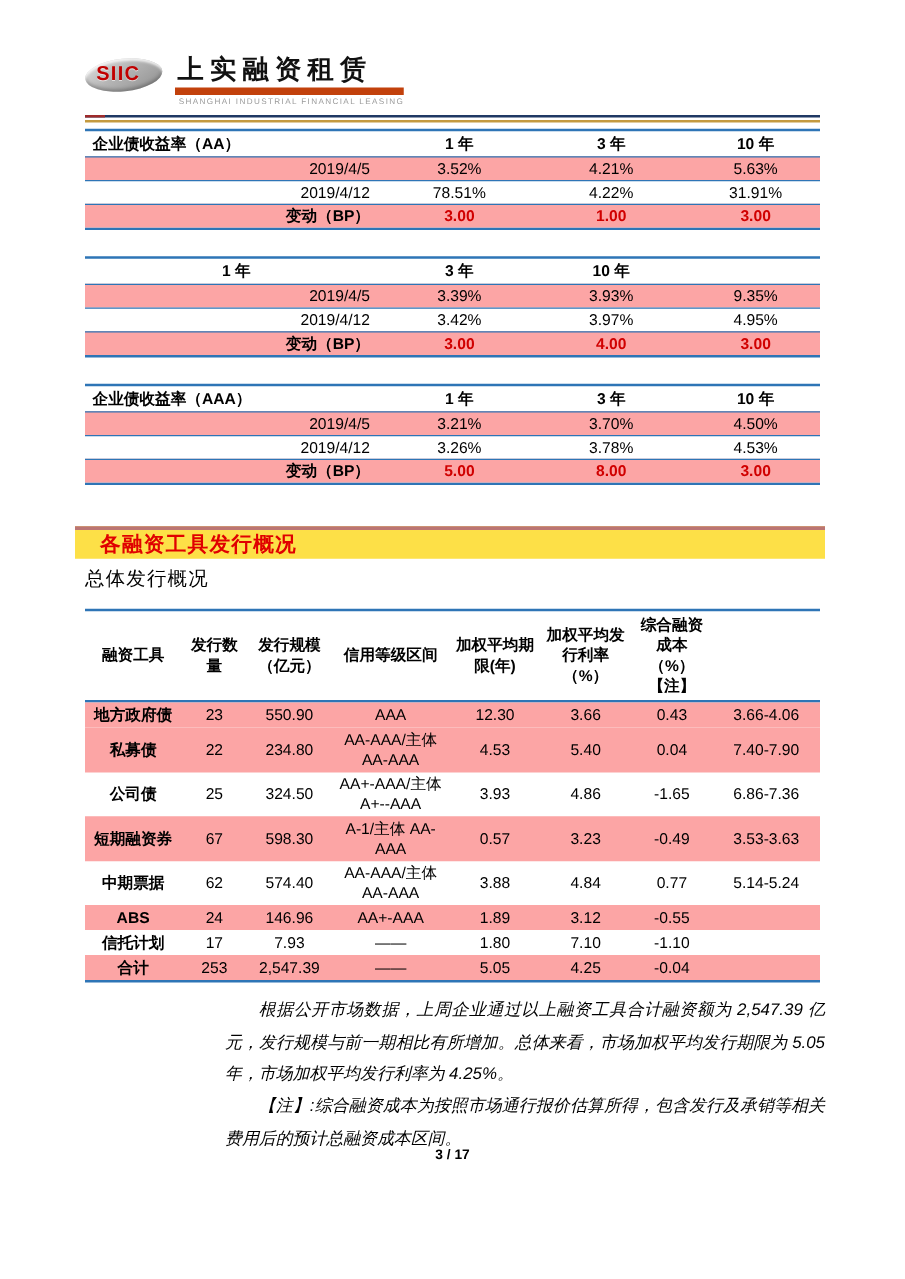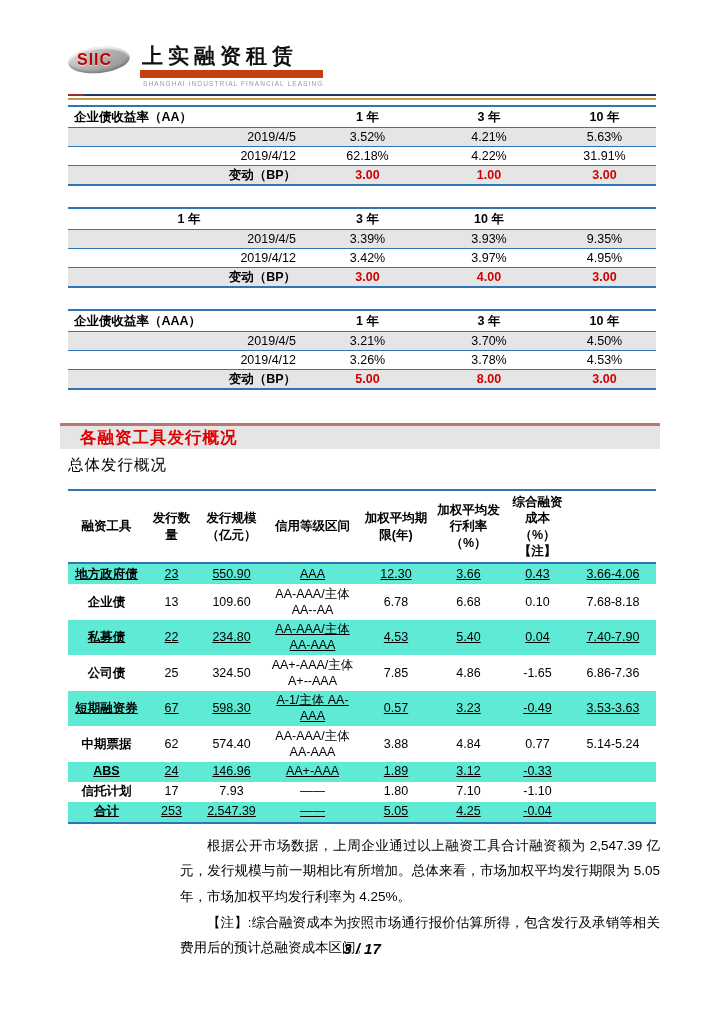--- a/index.html
+++ b/index.html
@@ -19,68 +19,68 @@
     transform: rotate(-6deg);
     box-shadow: inset 0 2px 2px rgba(255,255,255,.8), inset 0 -2px 3px rgba(0,0,0,.25);
   }
   .siic-text {
     position: absolute; left: 9px; top: 9px; font-size: 16px; font-weight: bold; 
     letter-spacing: 1px; color: #c00000; text-shadow: 0 1px 0 rgba(255,255,255,.6);
   }
   .name-block { display: flex; flex-direction: column; }
   .cn-name {
     font-size: 21px; font-weight: bold; letter-spacing: 5px; color: #111;
-    border-bottom: 8px solid #c2410c; padding: 2px 2px 3px 2px; line-height: 1.1;
+    border-bottom: 6px solid #c2410c; padding: 2px 2px 3px 2px; line-height: 1.1;
   }
   .en-name { font-size: 6.5px; color: #9a9a9a; letter-spacing: 1.1px; margin-top: 2px; padding-left: 3px; }
 
   
   .header-rule { position: relative; margin-top: 7px; height: 6px; }
   .rule-navy { height: 2px; background: #1f3864; }
   .rule-red  { position: absolute; top: 0; left: 0; width: 16px; height: 2px; background: #9e2a2b; }
   .rule-gold { height: 2px; background: #c49a3f; margin-top: 2px; }
 
   
   .yt { width: 588px; margin-top: 5px; border-top: 2px solid #2e75b6; border-bottom: 2px solid #2e75b6; }
   .yt + .yt { margin-top: 21px; }
   .yt-row { display: grid; grid-template-columns: 242px 115px 128px 103px; align-items: center; height: 19px; font-size: 12.5px; }
   .yt-body .yt-row { border-top: 1px solid #2e75b6; }
   .yt-head { font-weight: bold; height: 20px; }
   .yt-title { text-align: left; padding-left: 6px; }
   .yt-label { text-align: right; padding-right: 14px; }
   .yt-cell  { text-align: center; }
-  .yt-row.hl { background: #e5e5e5; }
+  .yt-row.hl { background: #fca5a5; }
   .yt-row.red .yt-cell { color: #d00000; font-weight: bold; }
   .yt-row.red .yt-label { font-weight: bold; }
 
   
   .banner {
     width: 600px; margin-left: -8px; margin-top: 33px; height: 26px;
-    background: #e5e5e5; border-top: 3px solid #bb7573; display: flex; align-items: center;
+    background: #fde047; border-top: 3px solid #bb7573; display: flex; align-items: center;
   }
   .banner-text { color: #e00000; font-weight: bold; font-size: 16.5px; margin-left: 20px; letter-spacing: 1px; }
 
   .subsection-title { margin-top: 6px; font-size: 15.5px; color: #000; letter-spacing: 1px; }
 
   
   .it { width: 588px; margin-top: 13px; border-top: 2px solid #2e75b6; border-bottom: 2px solid #2e75b6; font-size: 12.5px; }
   .it-grid { display: grid; grid-template-columns: 77px 53px 67px 95px 72px 73px 65px 86px; align-items: center; }
   .it-head { border-bottom: 2px solid #2e75b6; font-weight: bold; min-height: 54px; padding: 3px 0; }
   .it-head .hc { text-align: center; line-height: 1.3; padding: 0 2px; }
   .it-row { min-height: 20px; padding: 1.5px 0; }
-  .it-row.hl { background: #5eead4; text-decoration: underline; }
+  .it-row.hl { background: #fca5a5; }
   .it-row .c { text-align: center; line-height: 1.3; padding: 0 2px; }
   .it-row .c0 { font-weight: bold; }
 
   
   .notes { width: 480px; margin-left: 112px; margin-top: 9px; }
-  .para { font-size: 13.5px; line-height: 1.9; text-align: justify; text-indent: 2em; }
-
-  
-  .pagenum { position: absolute; top: 940px; left: 0; right: 0; text-align: center; font-size: 15px; font-weight: bold; font-style: italic; }
+  .para { font-size: 13.5px; line-height: 1.9; text-align: justify; text-indent: 2em; font-style: italic; }
+
+  
+  .pagenum { position: absolute; top: 918px; left: 0; right: 0; text-align: center; font-size: 11px; font-weight: bold; }
 </style>
 </head>
 <body>
 
 <div class="page">
 
   <div class="logo-row">
     <div class="siic-badge">
       <div class="swoosh"></div>
       <span class="siic-text">SIIC</span>
@@ -106,21 +106,21 @@
     </div>
     <div class="yt-body">
         <div class="yt-row hl">
     <div class="yt-label">2019/4/5</div>
     <div class="yt-cell">3.52%</div>
     <div class="yt-cell">4.21%</div>
     <div class="yt-cell">5.63%</div>
   </div>
         <div class="yt-row">
     <div class="yt-label">2019/4/12</div>
-    <div class="yt-cell">62.18%</div>
+    <div class="yt-cell">78.51%</div>
     <div class="yt-cell">4.22%</div>
     <div class="yt-cell">31.91%</div>
   </div>
         <div class="yt-row hl red">
     <div class="yt-label">变动（BP）</div>
     <div class="yt-cell">3.00</div>
     <div class="yt-cell">1.00</div>
     <div class="yt-cell">3.00</div>
   </div>
       </div>
@@ -203,46 +203,36 @@
         <div class="it-grid it-row hl">
     <div class="c c0">地方政府债</div>
     <div class="c">23</div>
     <div class="c">550.90</div>
     <div class="c">AAA</div>
     <div class="c">12.30</div>
     <div class="c">3.66</div>
     <div class="c">0.43</div>
     <div class="c">3.66-4.06</div>
   </div>
-        <div class="it-grid it-row">
-    <div class="c c0">企业债</div>
-    <div class="c">13</div>
-    <div class="c">109.60</div>
-    <div class="c">AA-AAA/主体 AA--AA</div>
-    <div class="c">6.78</div>
-    <div class="c">6.68</div>
-    <div class="c">0.10</div>
-    <div class="c">7.68-8.18</div>
-  </div>
         <div class="it-grid it-row hl">
     <div class="c c0">私募债</div>
     <div class="c">22</div>
     <div class="c">234.80</div>
     <div class="c">AA-AAA/主体 AA-AAA</div>
     <div class="c">4.53</div>
     <div class="c">5.40</div>
     <div class="c">0.04</div>
     <div class="c">7.40-7.90</div>
   </div>
         <div class="it-grid it-row">
     <div class="c c0">公司债</div>
     <div class="c">25</div>
     <div class="c">324.50</div>
     <div class="c">AA+-AAA/主体 A+--AAA</div>
-    <div class="c">7.85</div>
+    <div class="c">3.93</div>
     <div class="c">4.86</div>
     <div class="c">-1.65</div>
     <div class="c">6.86-7.36</div>
   </div>
         <div class="it-grid it-row hl">
     <div class="c c0">短期融资券</div>
     <div class="c">67</div>
     <div class="c">598.30</div>
     <div class="c">A-1/主体 AA-AAA</div>
     <div class="c">0.57</div>
@@ -260,21 +250,21 @@
     <div class="c">0.77</div>
     <div class="c">5.14-5.24</div>
   </div>
         <div class="it-grid it-row hl">
     <div class="c c0">ABS</div>
     <div class="c">24</div>
     <div class="c">146.96</div>
     <div class="c">AA+-AAA</div>
     <div class="c">1.89</div>
     <div class="c">3.12</div>
-    <div class="c">-0.33</div>
+    <div class="c">-0.55</div>
     <div class="c"></div>
   </div>
         <div class="it-grid it-row">
     <div class="c c0">信托计划</div>
     <div class="c">17</div>
     <div class="c">7.93</div>
     <div class="c">——</div>
     <div class="c">1.80</div>
     <div class="c">7.10</div>
     <div class="c">-1.10</div>

